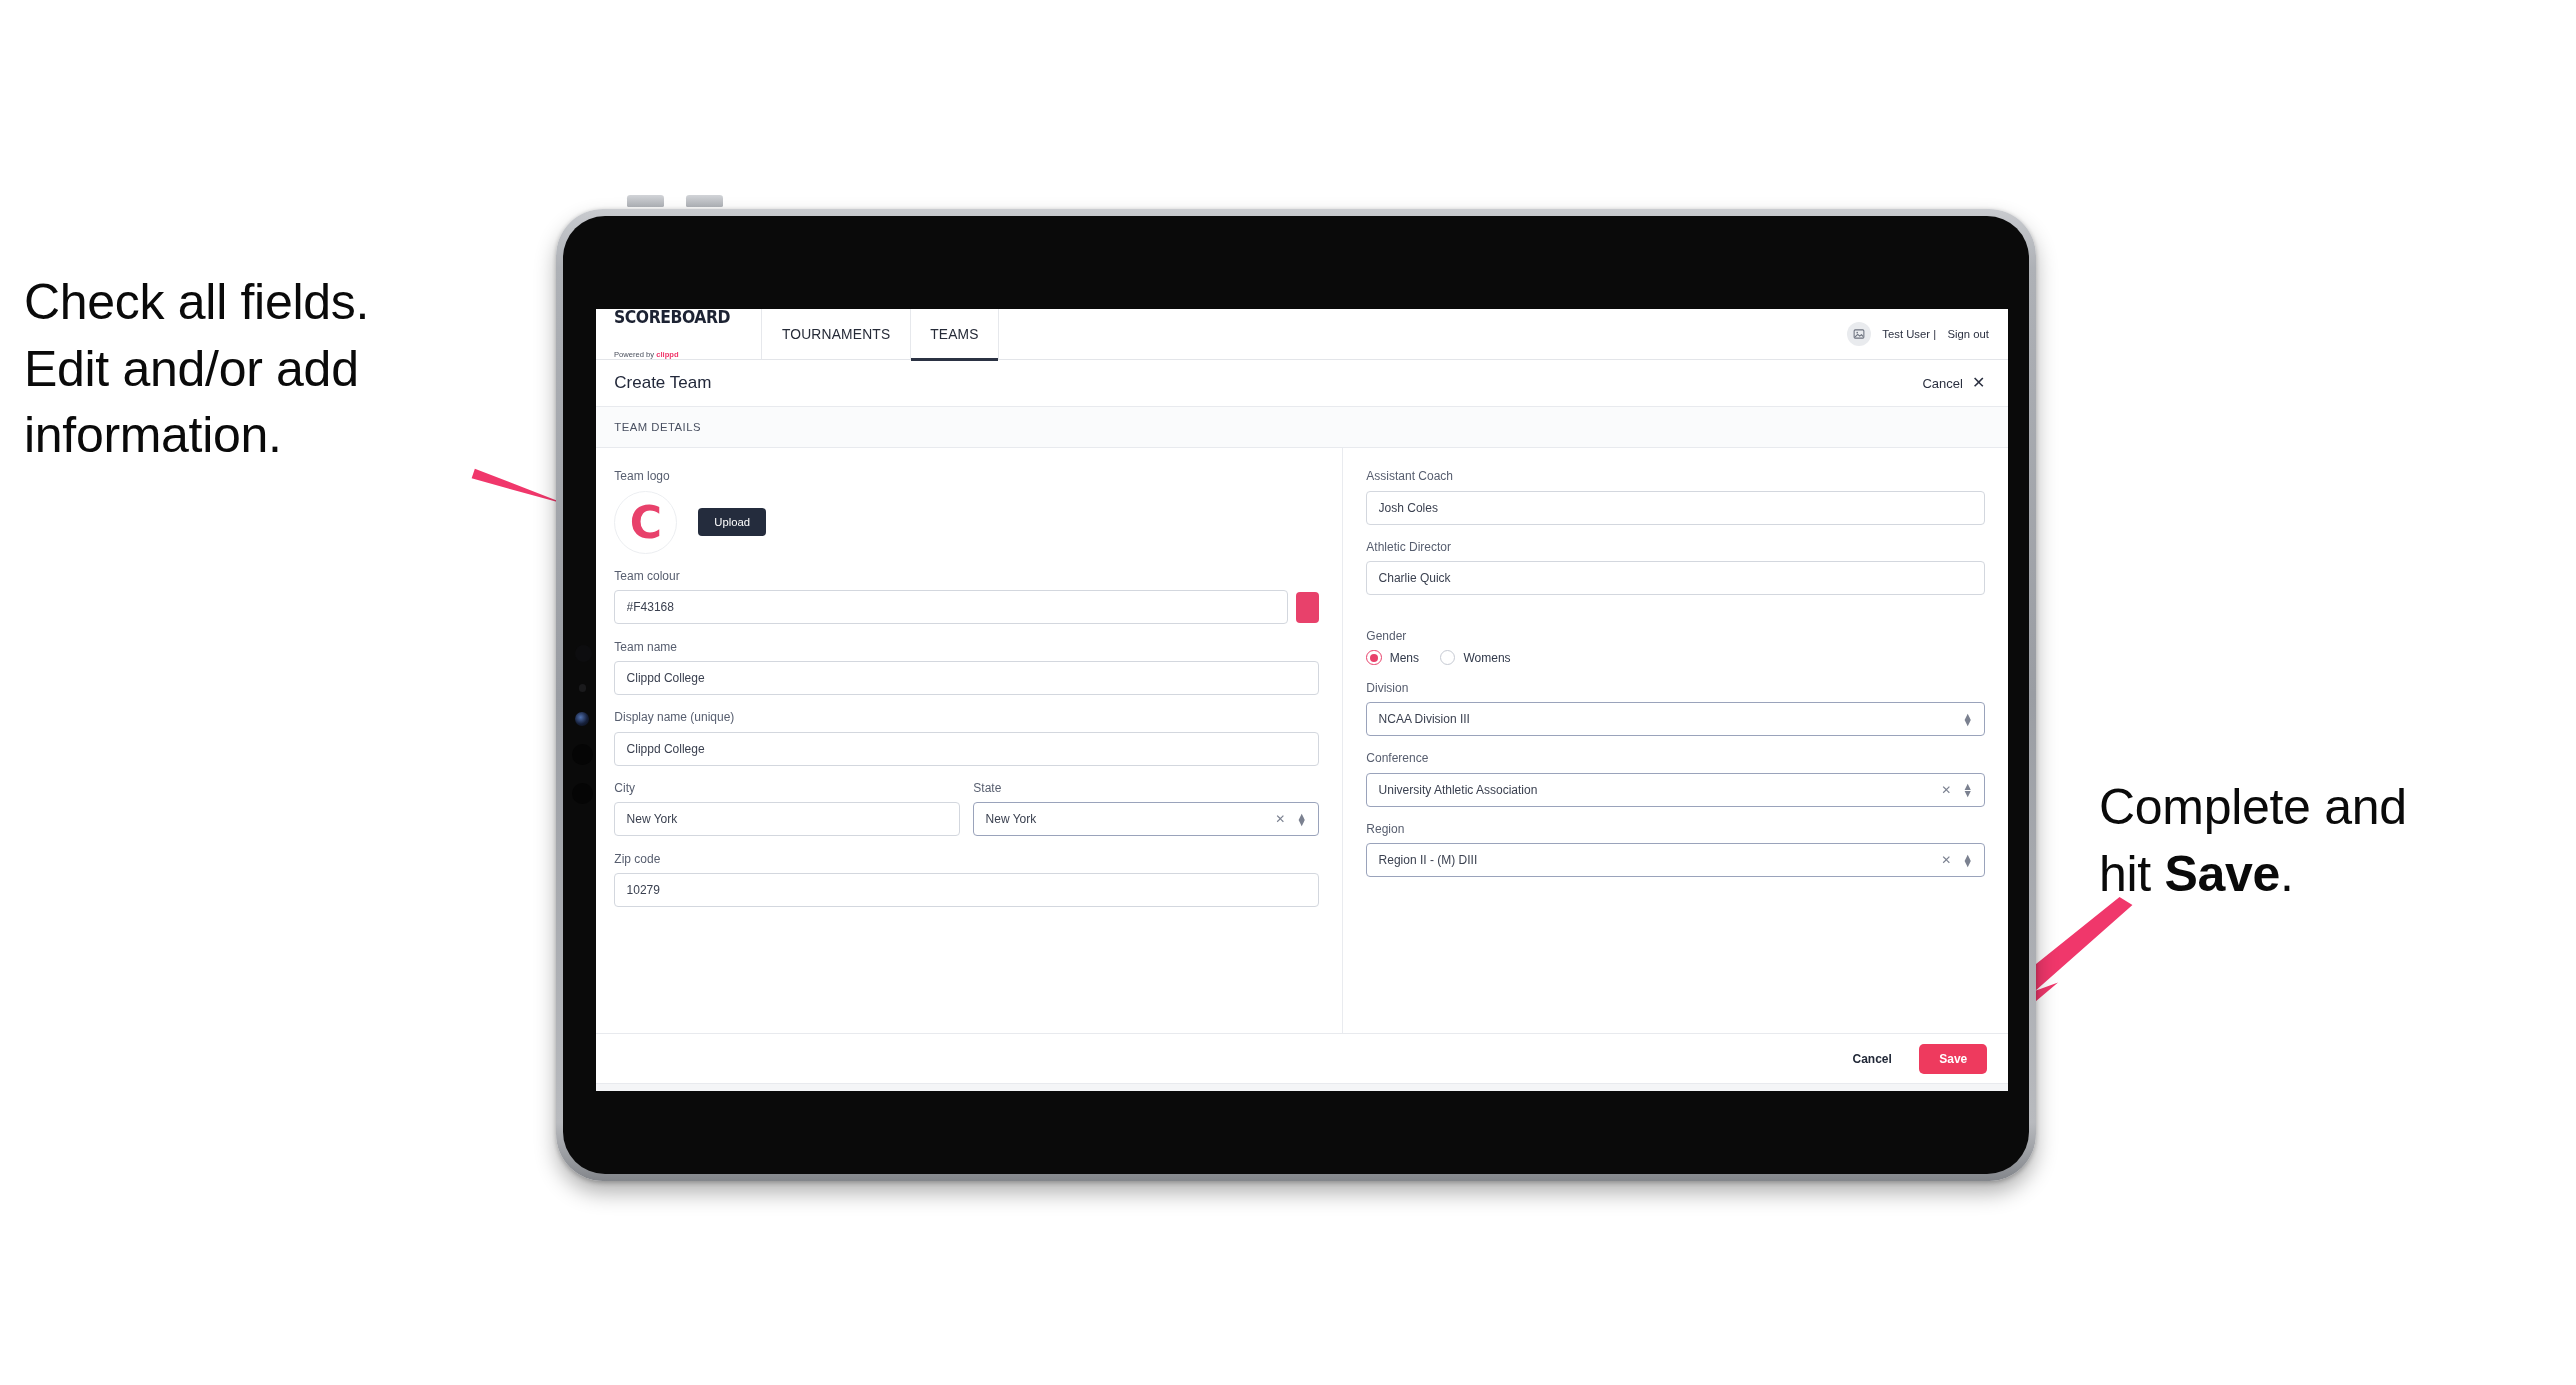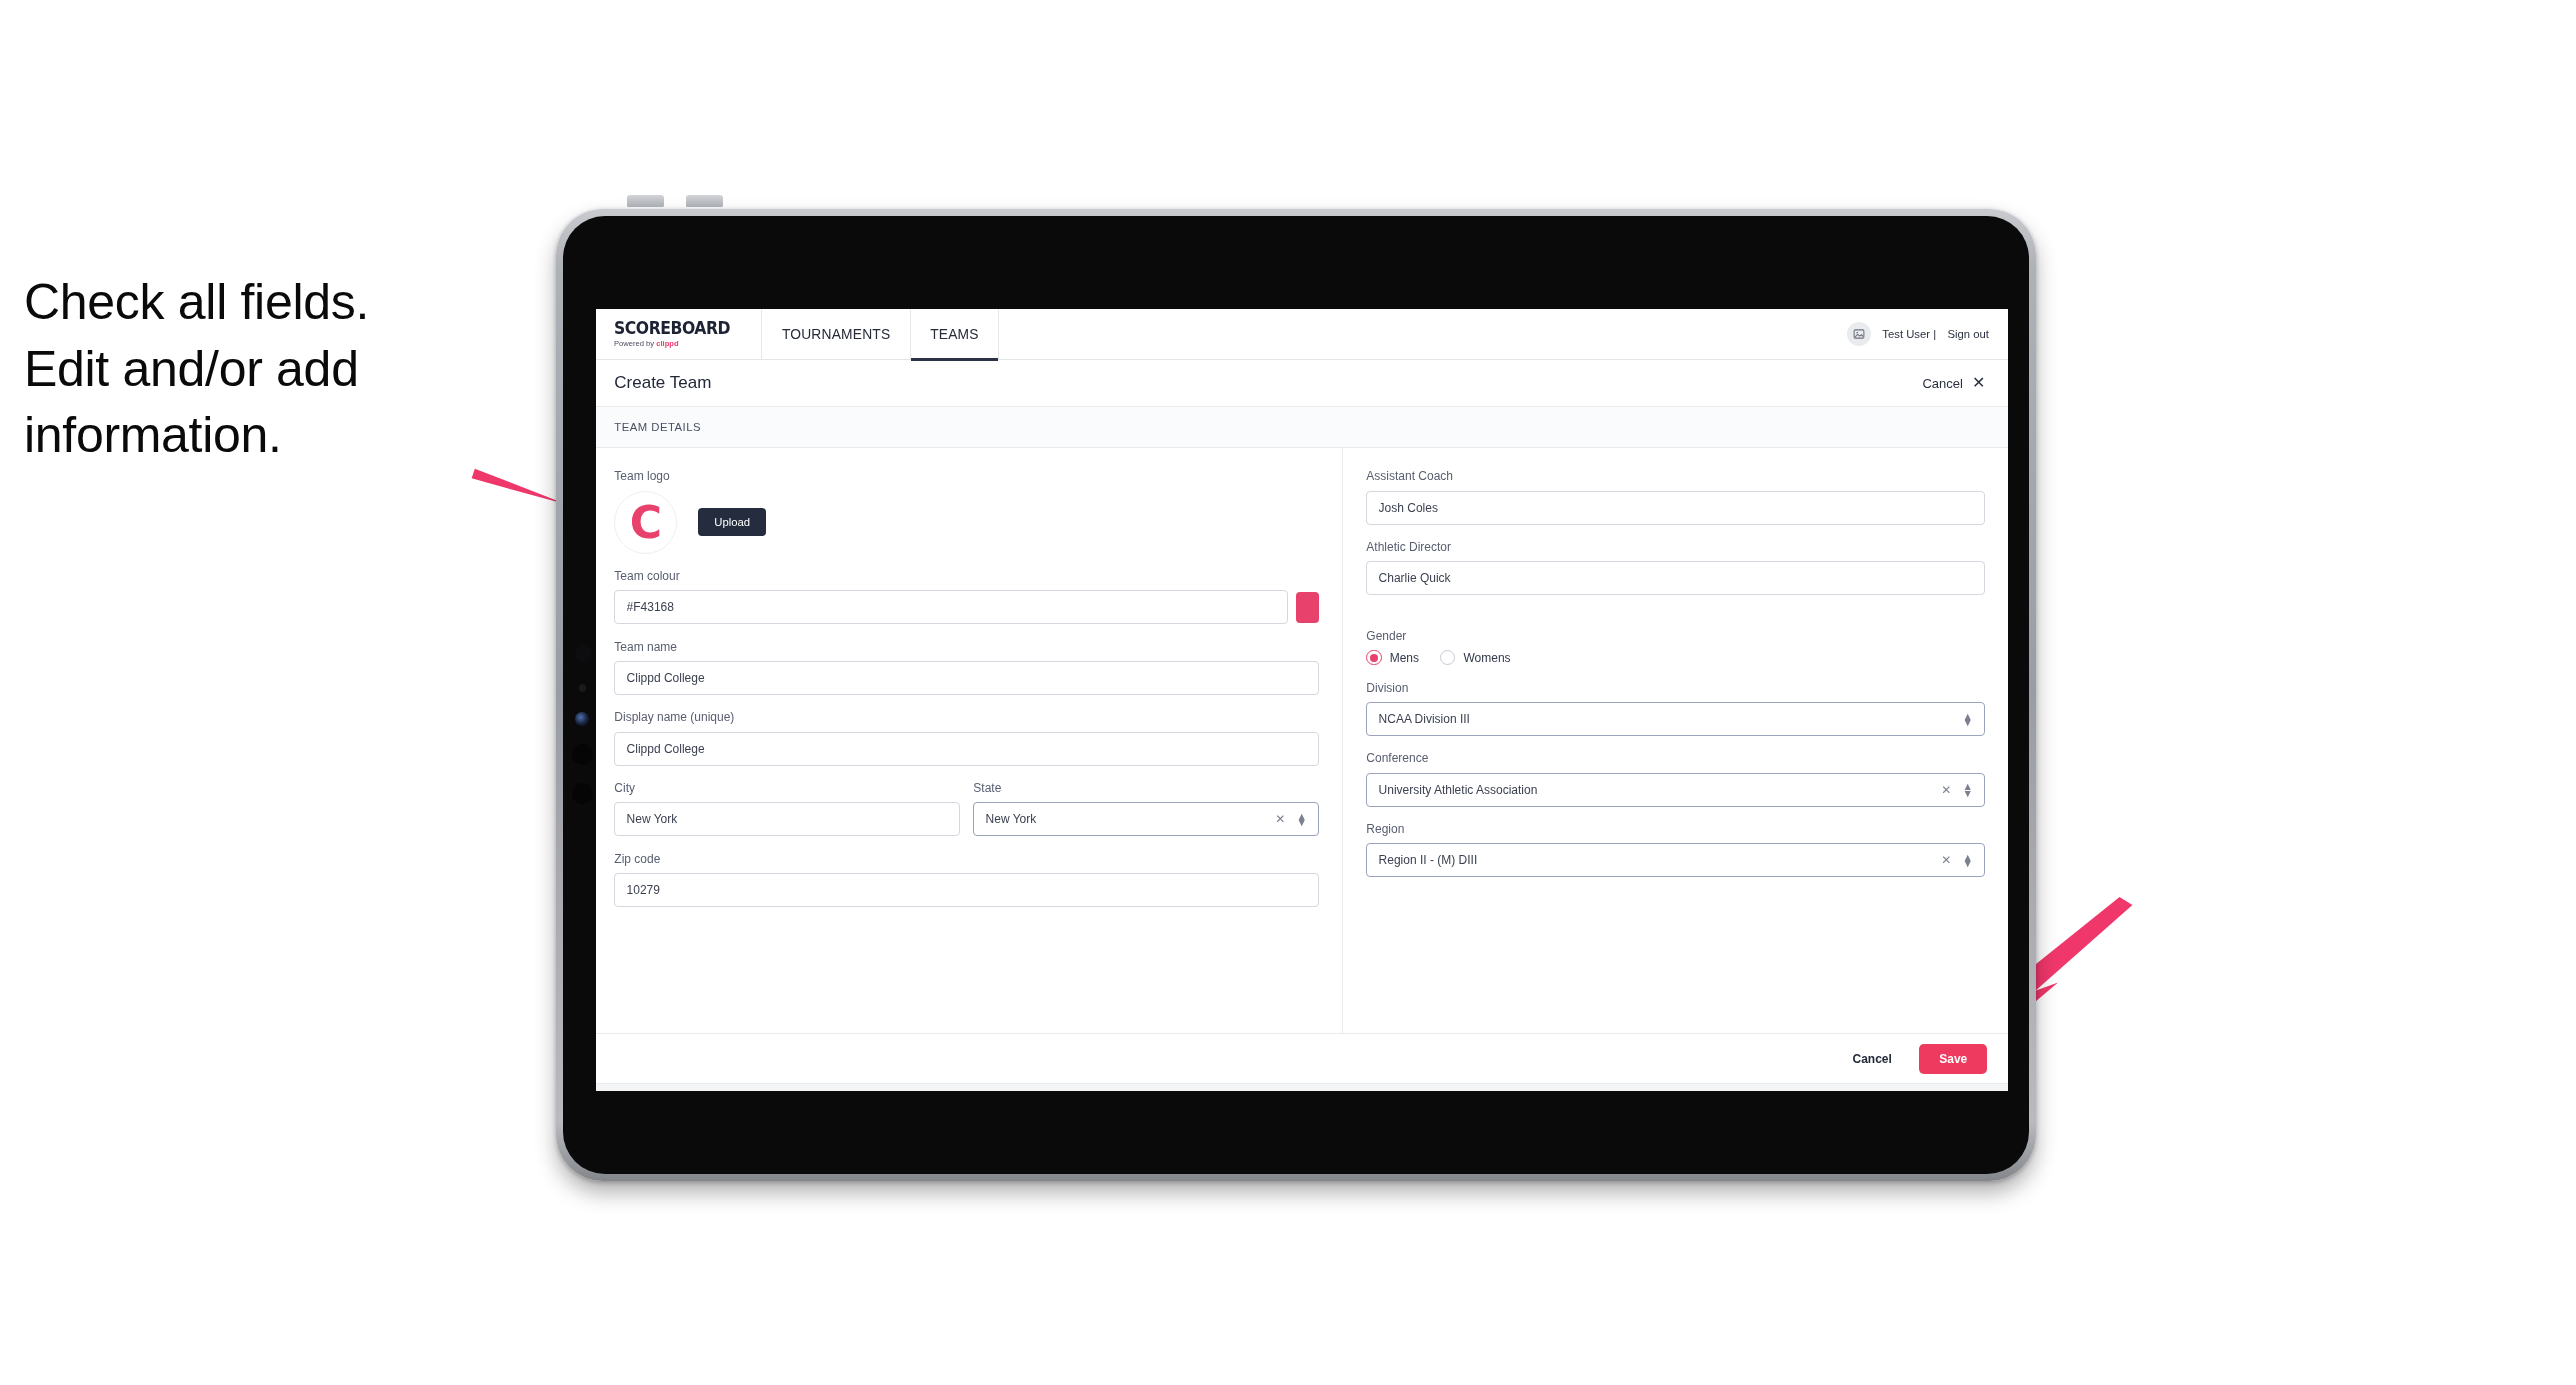--- a/index.html
+++ b/index.html
@@ -75,21 +75,21 @@
 
   
   .topnav {
     height: 51px; flex: 0 0 51px;
     display: flex; align-items: stretch;
     background: #ffffff;
     border-bottom: 1.6px solid #e3e5e9;
     position: relative;
   }
   .brand {
-    display: flex; flex-direction: column; justify-content: center;
+    display: flex; flex-direction: column; justify-content: space-between;
     padding: 0 21px 0 18px;
     border-right: 0.8px solid #e6e8ec;
   }
   .brand-main {
     font-family: "DejaVu Sans", sans-serif;
     font-weight: 700; font-size: 17px; letter-spacing: -0.5px;
     color: #1d2333; line-height: 1;
     transform: scaleX(0.92); transform-origin: left center;
   }
   .brand-sub {
@@ -242,20 +242,22 @@
 
 <div class="stage">
 
   <div class="annot annot-left">Check all fields.
 Edit and/or add
 information.</div>
   <svg class="arrow arrow-left" viewBox="0 0 230 110">
     <path d="M6 28 L155 86 L142 46 L205 86 L130 108 L140 78 L2 40 Z" fill="#F0376B"></path>
   </svg>
 
+  <div class="annot annot-right"><span>Complete and
+hit </span><b>Save</b><span>.</span></div>
   <svg class="arrow arrow-right" viewBox="0 0 230 170">
     <path d="M212 12 L92 118 L120 108 L58 160 L38 88 L64 108 L196 2 Z" fill="#F0376B"></path>
   </svg>
 
   <div class="tablet">
     <div class="top-btn b1"></div>
     <div class="top-btn b2"></div>
 
     <div class="tablet-screen">
       <div class="cam c1"></div>

